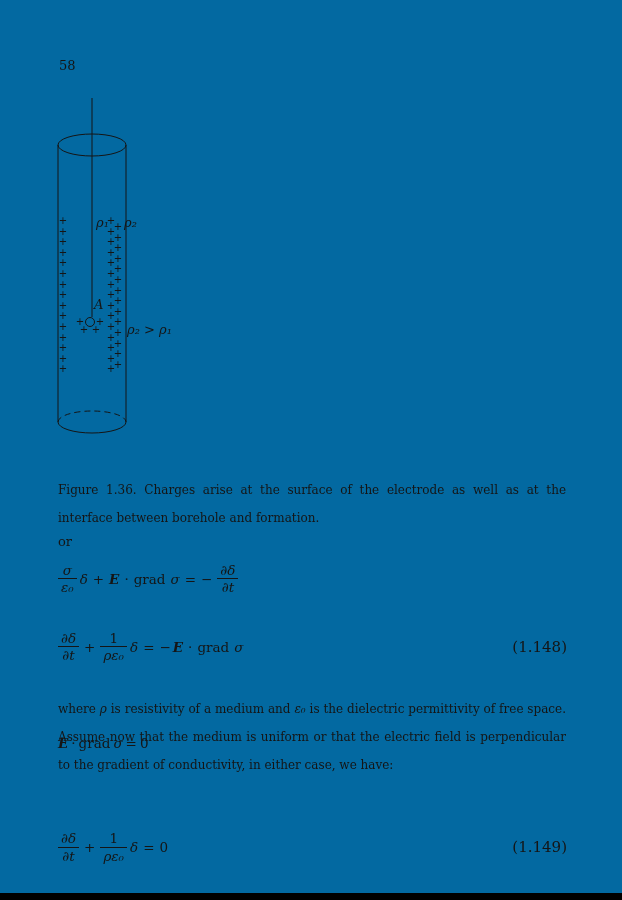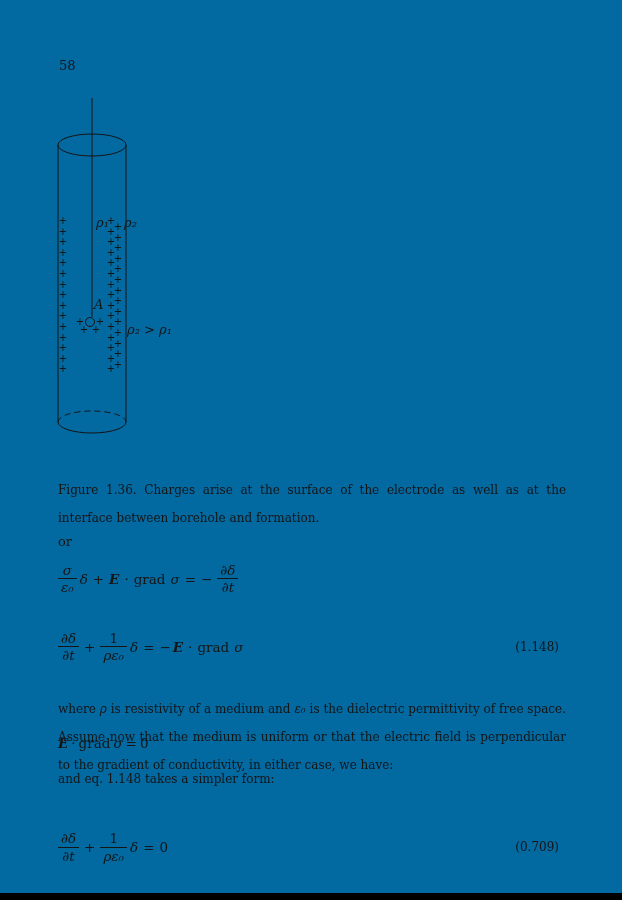--- a/index.html
+++ b/index.html
@@ -9,21 +9,21 @@
   .para{width:508px;text-align:justify;font-size:12px;line-height:28px;}
   .indent{text-indent:16px;}
   .eqrow{display:flex;align-items:center;gap:5px;font-size:13.5px;}
   .tight{gap:3px;}
   .frac{display:inline-block;text-align:center;line-height:1.2;vertical-align:middle;}
   .frac .num{display:block;border-bottom:1px solid #151515;padding:0 3px;}
   .frac .den{display:block;padding:0 3px;}
   .mvar{font-style:italic;}
   .mbold{font-weight:bold;font-style:italic;}
   .eqwrap{position:relative;width:509px;}
-  .eqnum{position:absolute;right:8px;top:50%;transform:translateY(-50%);font-size:12px;}
+  .eqnum{position:absolute;right:0;top:50%;transform:translateY(-50%);font-size:15px;}
   .pgnum{font-size:13px;}
   svg .stroke{stroke:#151515;stroke-width:1;fill:none;}
   svg .flabel{font-family:"DejaVu Serif",serif;font-style:italic;font-size:13px;fill:#151515;}
   #plus-group text{font-family:"DejaVu Sans",sans-serif;font-size:10px;fill:#151515;text-anchor:middle;}
   .scan-bar{left:0;bottom:0;width:622px;height:7px;background:#000;}
 </style>
 </head>
 <body>
 
 <div class="page">
@@ -146,34 +146,33 @@
 
   <div class="abs eqrow tight" style="left:58px;top:735px;">
     <span class="mbold">E</span>
     <span>·</span>
     <span>grad</span>
     <span class="mvar">σ</span>
     <span>=</span>
     <span>0</span>
   </div>
 
-  <div class="abs para" style="left:58px;top:765px;text-align:left;">and eq. 1.148 takes a simpler form:</div>
 
   <div class="abs eqwrap" style="left:58px;top:797px;">
     <div class="eqrow">
       <span class="frac">
         <span class="num mvar">∂δ</span>
         <span class="den mvar">∂t</span>
       </span>
       <span>+</span>
       <span class="frac">
         <span class="num">1</span>
         <span class="den mvar">ρε₀</span>
       </span>
       <span class="mvar" style="margin-left:-2px;">δ</span>
       <span>=</span>
       <span>0</span>
     </div>
-    <span class="eqnum">(0.709)</span>
+    <span class="eqnum">(1.149)</span>
   </div>
 
   <div class="abs scan-bar"></div>
 </div>
 
 </body></html>

